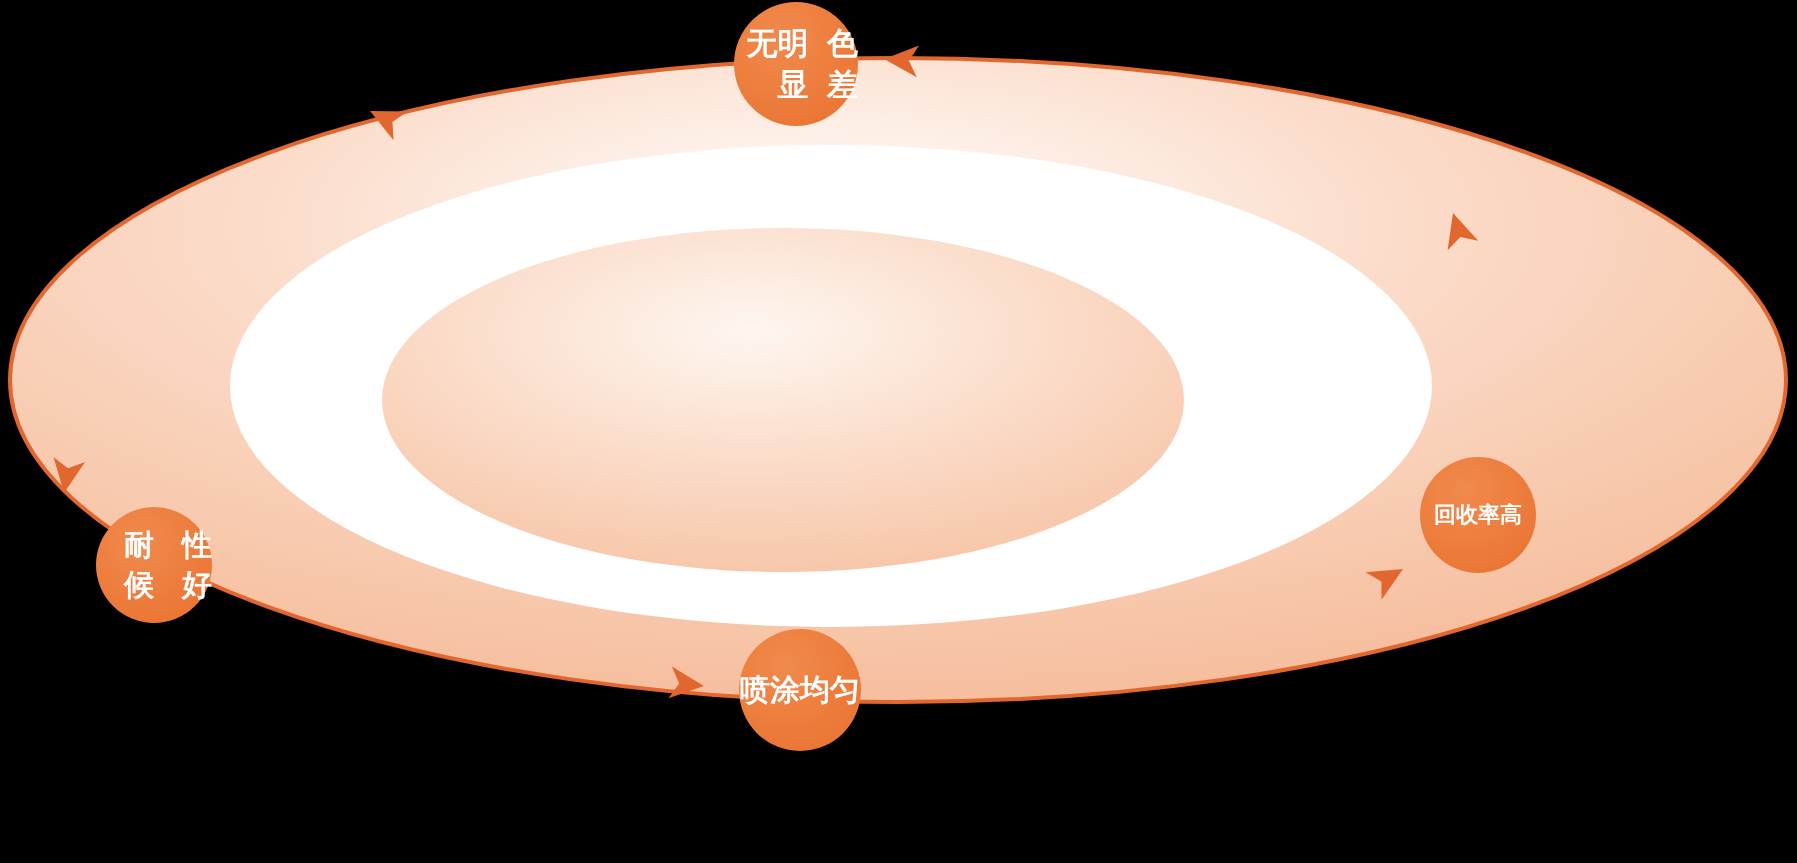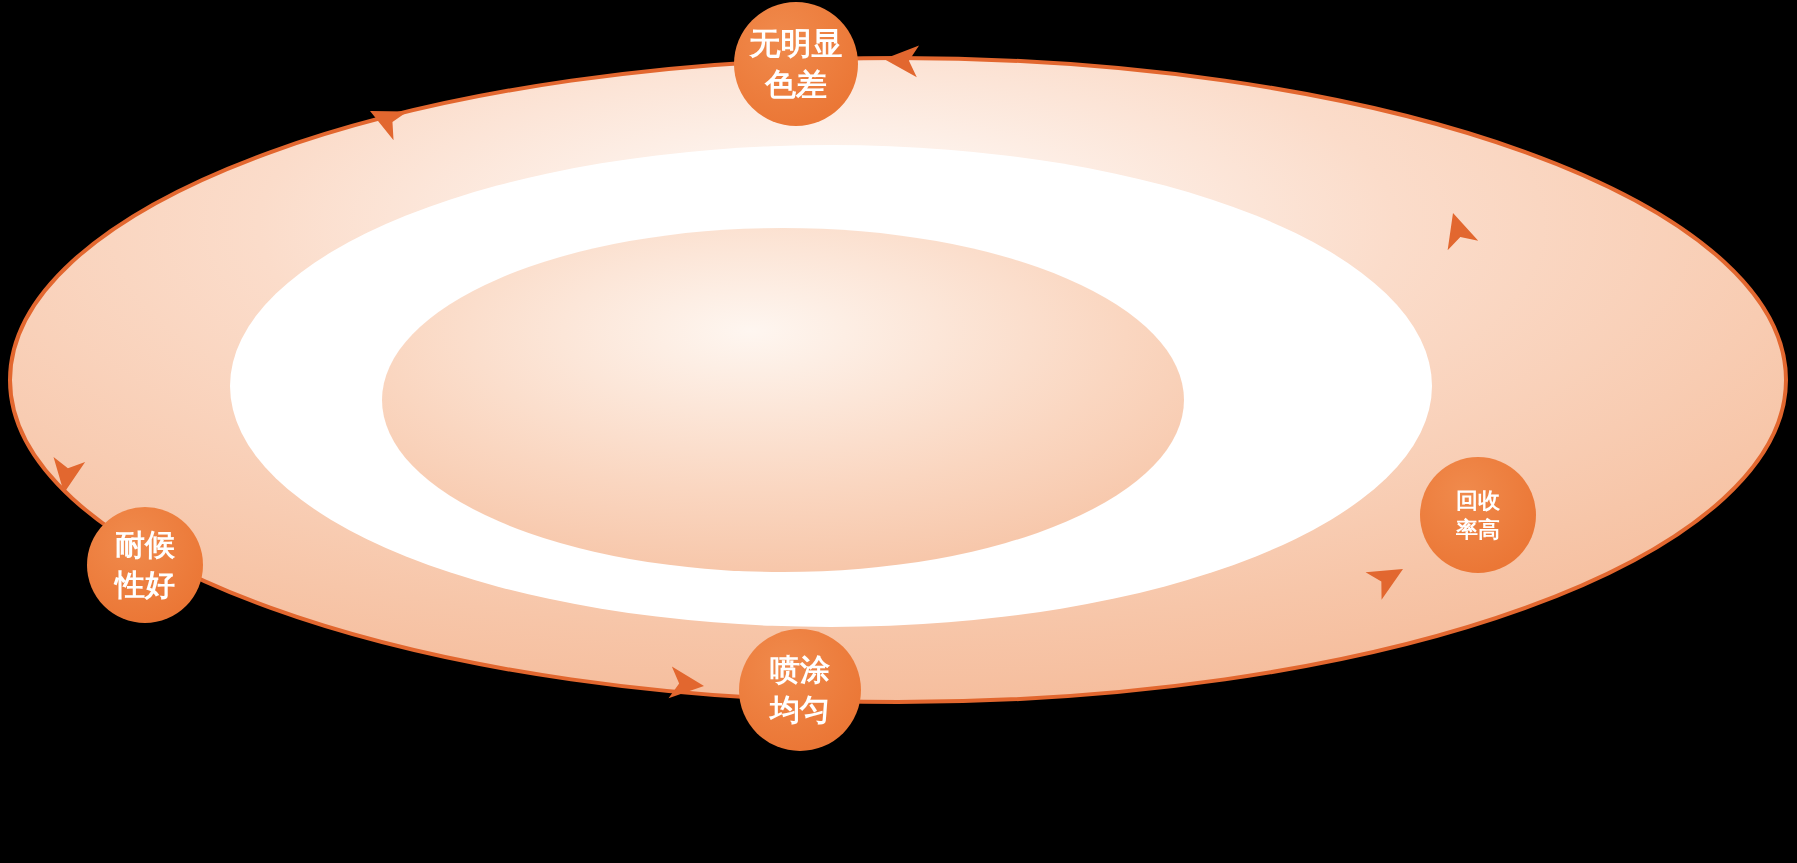--- a/index.html
+++ b/index.html
@@ -25,32 +25,32 @@
   }
   .flow-arrow {
     fill: var(--accent, #E2672F);
   }
   .badge {
     position: absolute;
     border-radius: 50%;
     background: radial-gradient(circle at 38% 30%, var(--badge-light, #F08A4C) 0%, var(--badge, #EB7736) 75%);
     color: var(--badge-text, #FFFFFF);
     display: flex;
-    flex-direction: column;
+    flex-direction: row;
     align-items: center;
     justify-content: center;
     font-weight: bold;
-    text-align: left;
+    text-align: right;
     line-height: 1.32;
   }
   .badge span { display: block; }
   #b-no-color-diff   { left: 734px;  top: 2px;   width: 124px; height: 124px; font-size: 31px; }
   #b-stable-quality  { left: 237px;  top: 74px;  width: 116px; height: 116px; font-size: 30px; }
   #b-metallic        { left: 1316px; top: 106px; width: 124px; height: 124px; font-size: 30px; }
-  #b-weather         { left: 87px;   top: 507px; width: 116px; height: 116px; font-size: 30px; }
+  #b-weather         { left: 96px;   top: 507px; width: 116px; height: 116px; font-size: 30px; }
   #b-recovery        { left: 1420px; top: 457px; width: 116px; height: 116px; font-size: 22px; }
   #b-even-spray      { left: 739px;  top: 629px; width: 122px; height: 122px; font-size: 30px; }
 </style>
 </head>
 <body>
 
 <div class="stage">
 
   <svg width="1797" height="863" viewBox="0 0 1797 863">
     <defs>

